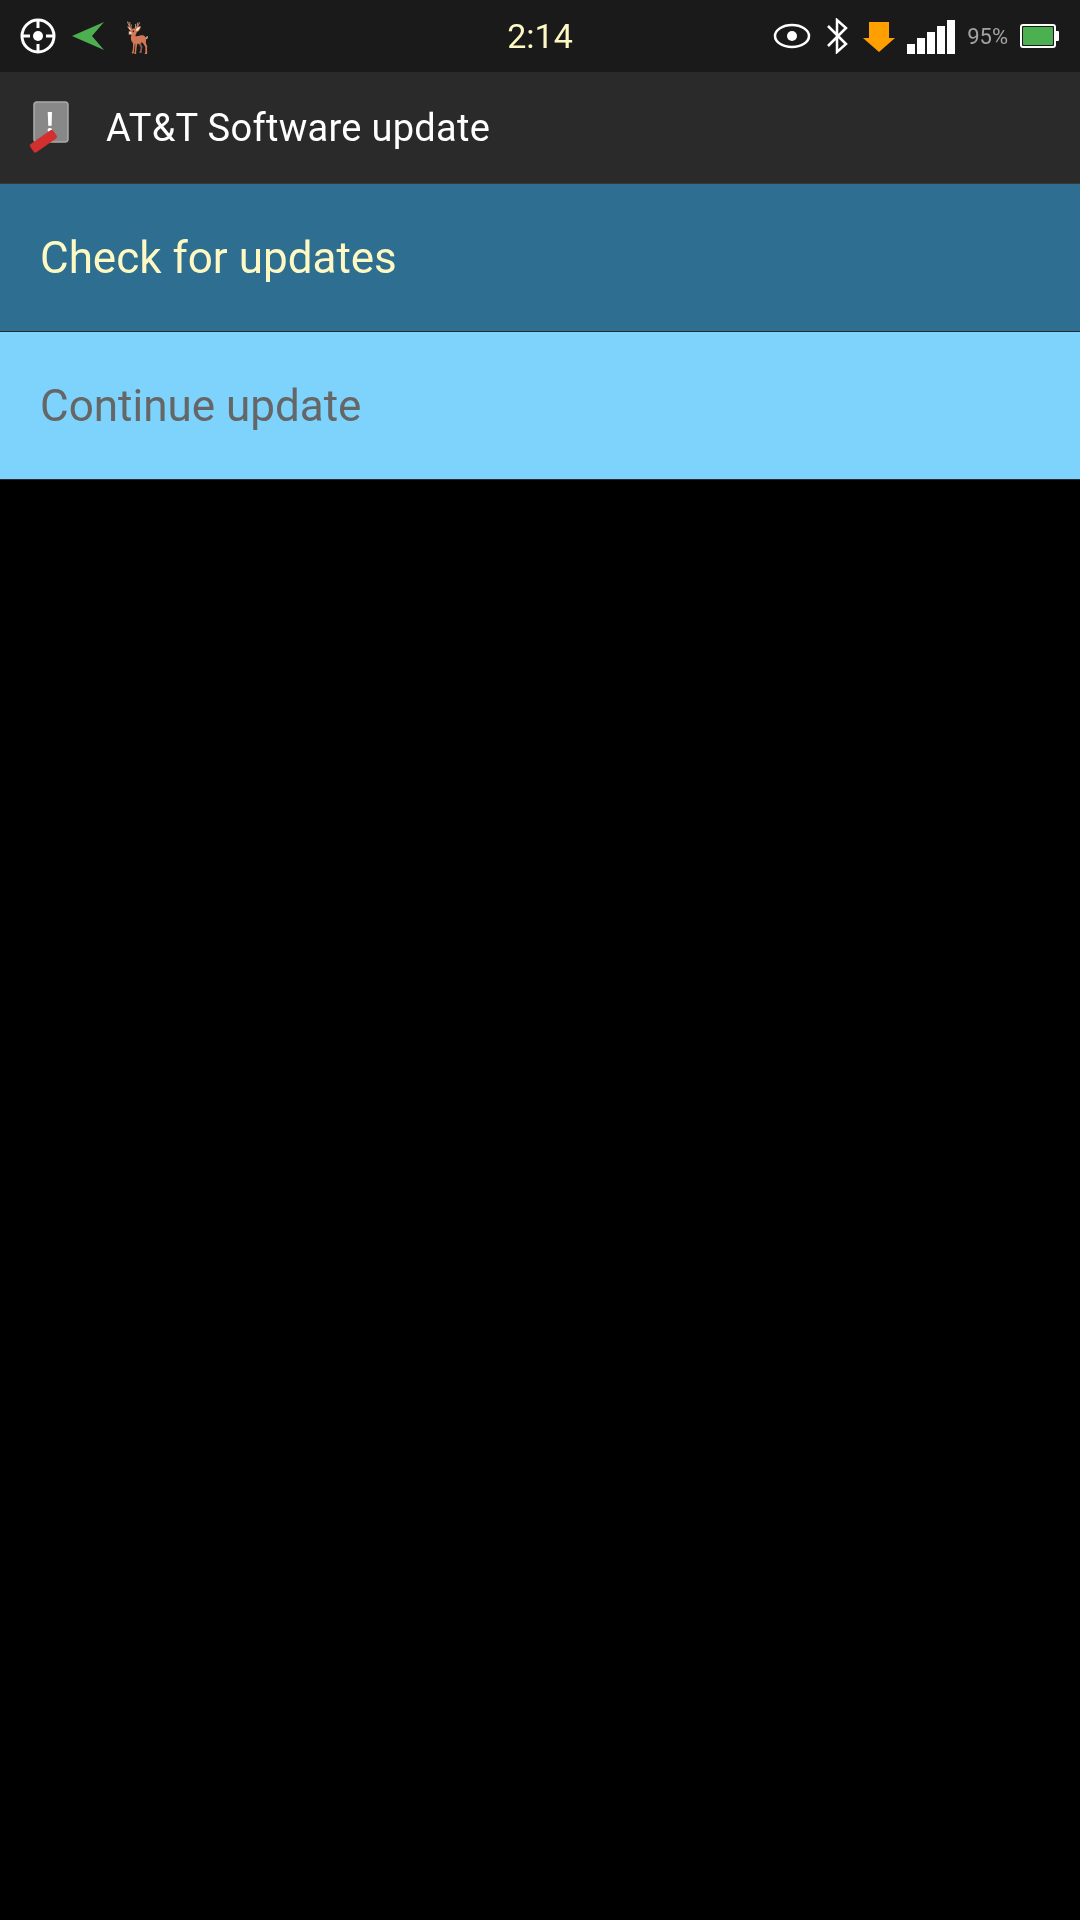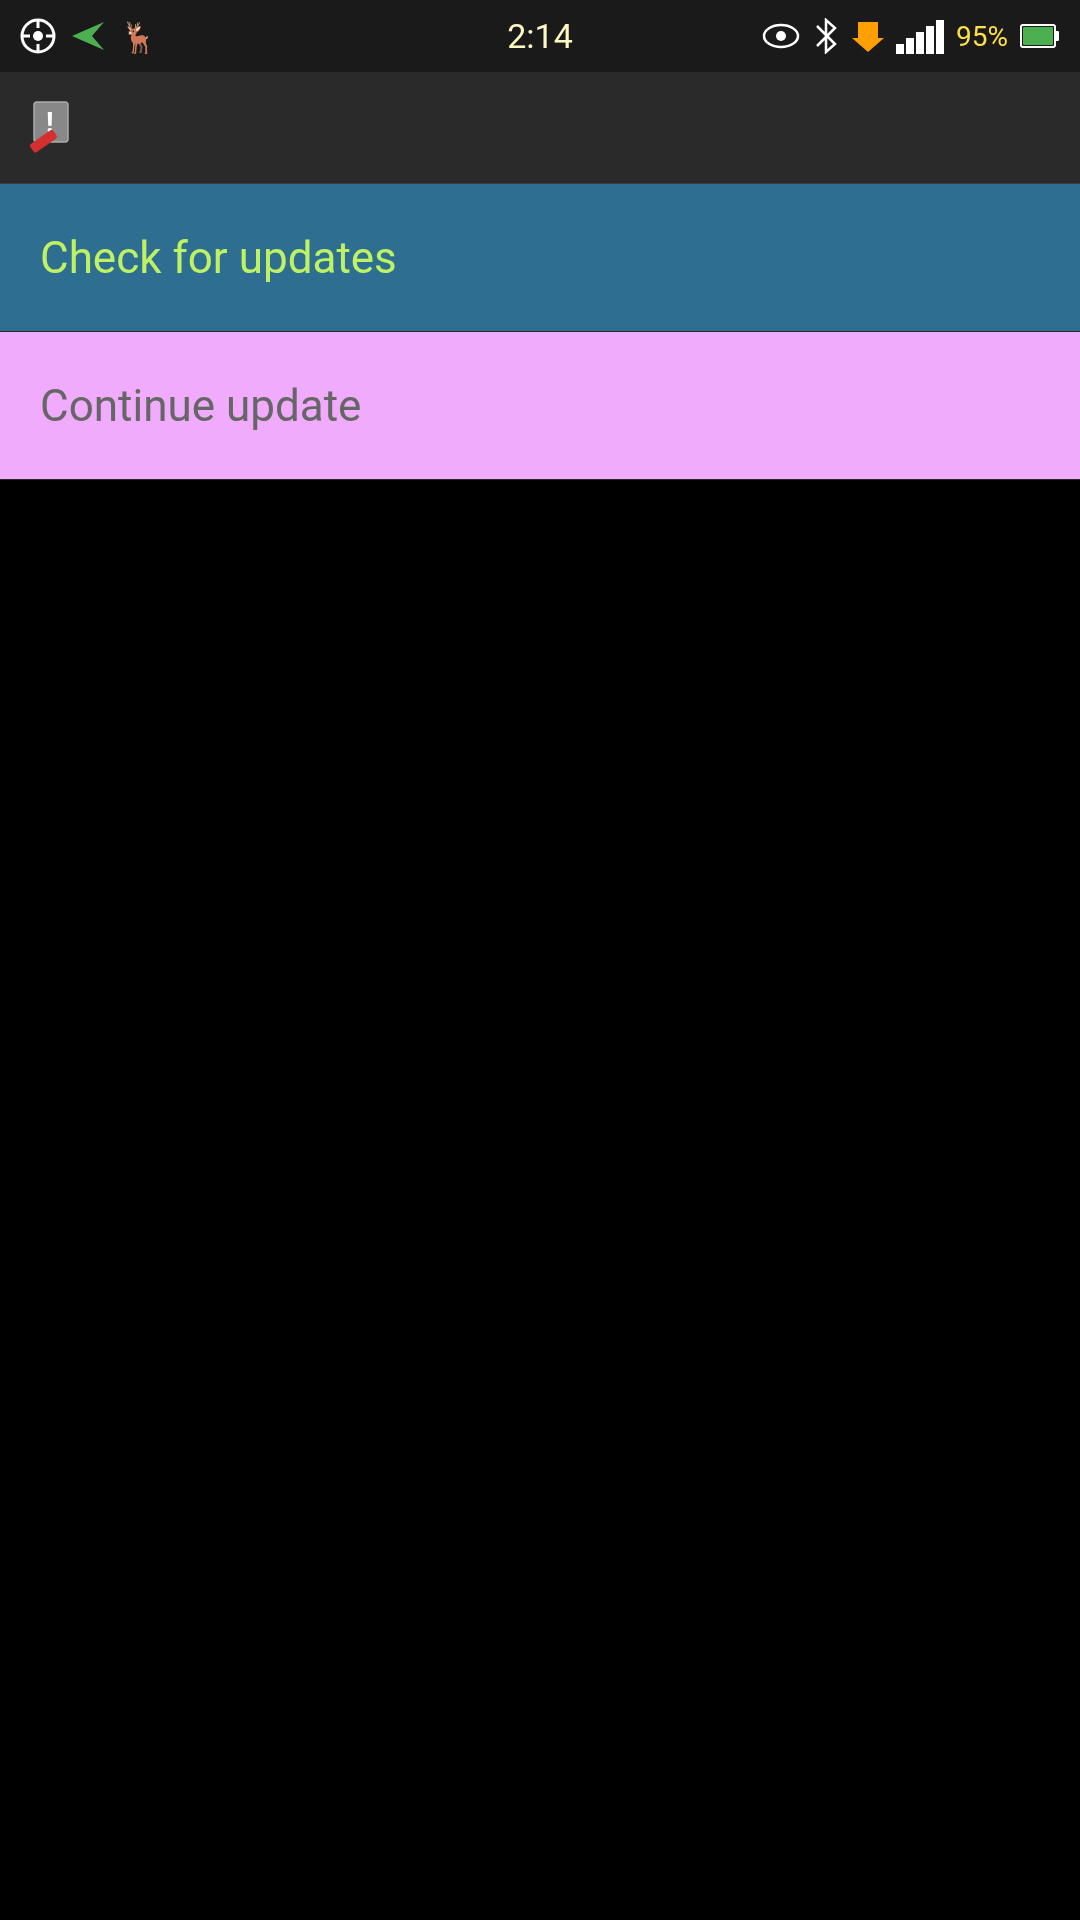--- a/index.html
+++ b/index.html
@@ -44,22 +44,22 @@
       color: #fef9c3;
       font-size: 34px;
       font-weight: 400;
       position: absolute;
       left: 50%;
       transform: translateX(-50%);
       top: 16px;
     }
 
     .status-battery-text {
-      color: #fde047;
-      font-size: 28px;
+      color: #a3a3a3;
+      font-size: 22px;
     }
 
     
     .app-header {
       width: 100%;
       height: 112px;
       background: #2a2a2a;
       display: flex;
       align-items: center;
       padding: 0 28px;
@@ -83,31 +83,31 @@
       padding: 0 40px;
       border-bottom: 1px solid #2a2a2a;
       cursor: pointer;
     }
 
     .menu-item-check-updates {
       background: #2d6e91;
     }
 
     .menu-item-continue-update {
-      background: #f0abfc;
+      background: #7dd3fc;
       text-align: right;
     }
 
     .menu-item-text {
       font-size: 44px;
       font-weight: 400;
     }
 
     .menu-item-check-updates .menu-item-text {
-      color: #bef264;
+      color: #fef9c3;
     }
 
     .menu-item-continue-update .menu-item-text {
       color: #666;
     }
 
     .content-area {
       width: 100%;
       background: #000;
       flex: 1;
@@ -182,20 +182,21 @@
 <div class="app-header">
   <div class="notification-icon-wrap">
     
     <svg width="56" height="56" viewBox="0 0 56 56" fill="none">
       <rect x="6" y="2" width="34" height="40" rx="3" fill="#888" stroke="#aaa" stroke-width="1.5"></rect>
       <text x="18" y="32" font-size="28" fill="white" font-weight="bold">!</text>
 
       <rect x="2" y="36" width="28" height="10" rx="2" fill="#D32F2F" transform="rotate(-35 16 42)"></rect>
     </svg>
   </div>
+  <span class="app-header-title">AT&amp;T Software update</span>
 </div>
 
 <div class="menu-item menu-item-check-updates">
   <span class="menu-item-text">Check for updates</span>
 </div>
 
 <div class="menu-item menu-item-continue-update">
   <span class="menu-item-text">Continue update</span>
 </div>
 

